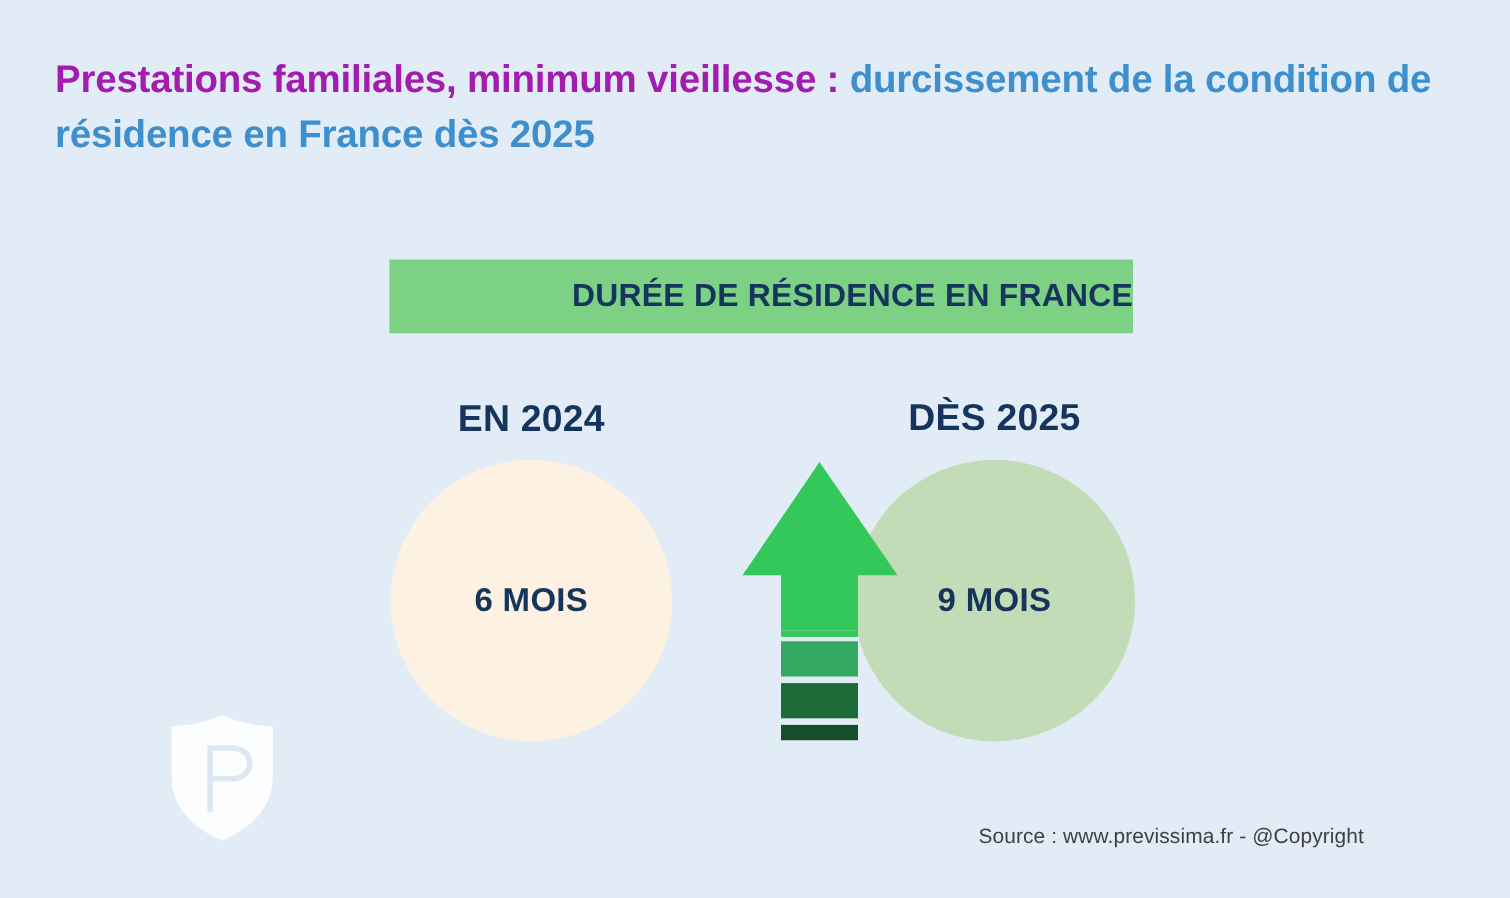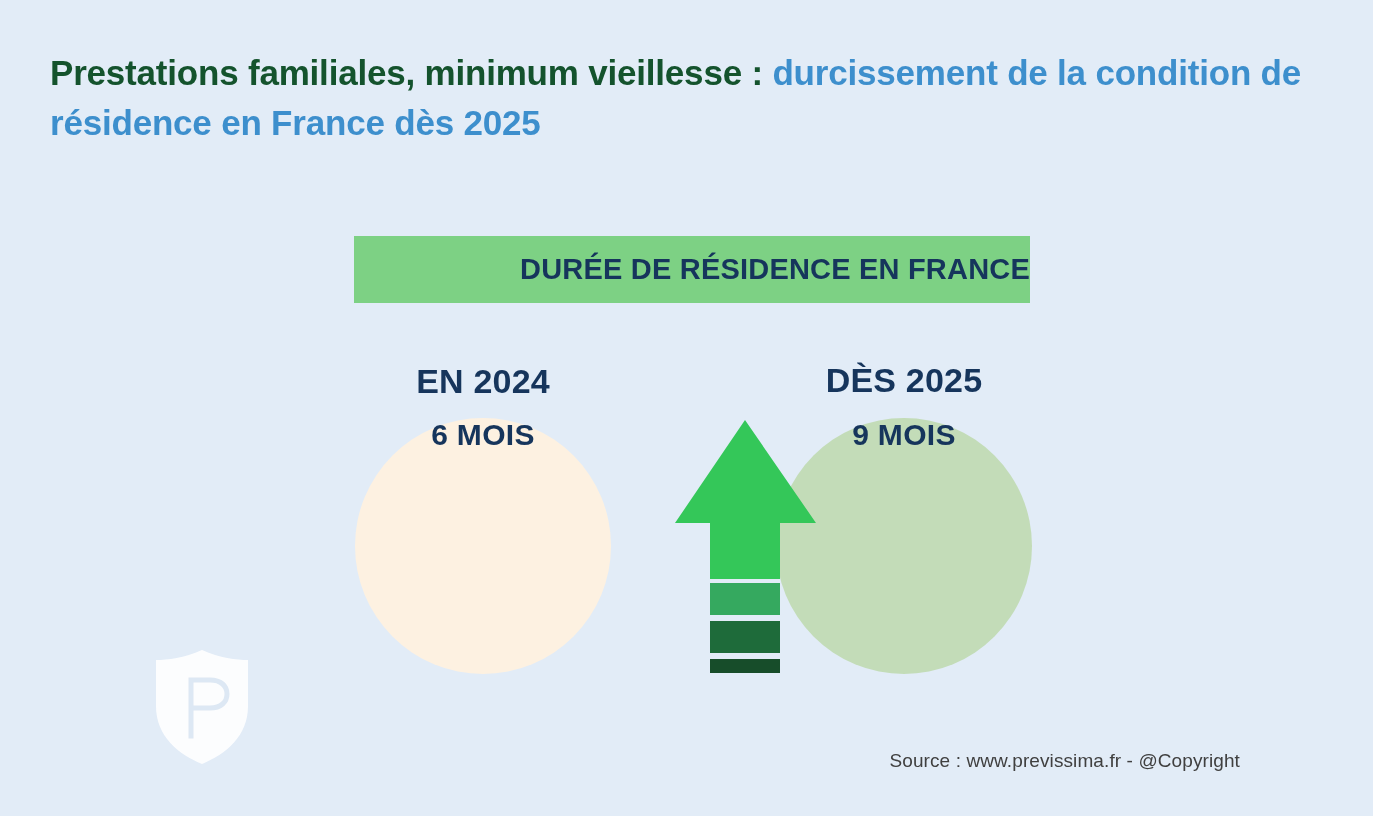--- a/index.html
+++ b/index.html
@@ -26,21 +26,21 @@
   #title-block {
     position: absolute;
     left: 50px;
     top: 48px;
     width: 1270px;
     font-size: 35px;
     font-weight: bold;
     line-height: 1.44;
     letter-spacing: -0.2px;
   }
-  .title-part-dark { color: #14532d; }
+  .title-part-dark { color: #a21caf; }
   .title-part-blue { color: #3d8fcd; }
 
   
   #duration-banner {
     position: absolute;
     left: 354px;
     top: 236px;
     width: 676px;
     height: 67px;
     background: #7dd184;
@@ -76,21 +76,21 @@
     width: 256px;
   }
 
   
   .stat-circle {
     position: absolute;
     width: 256px;
     height: 256px;
     border-radius: 50%;
     display: flex;
-    align-items: flex-start;
+    align-items: center;
     justify-content: center;
   }
   #circle-2024 {
     left: 355px;
     top: 418px;
     background: #fdf1e1;
   }
   #circle-2025 {
     left: 776px;
     top: 418px;

